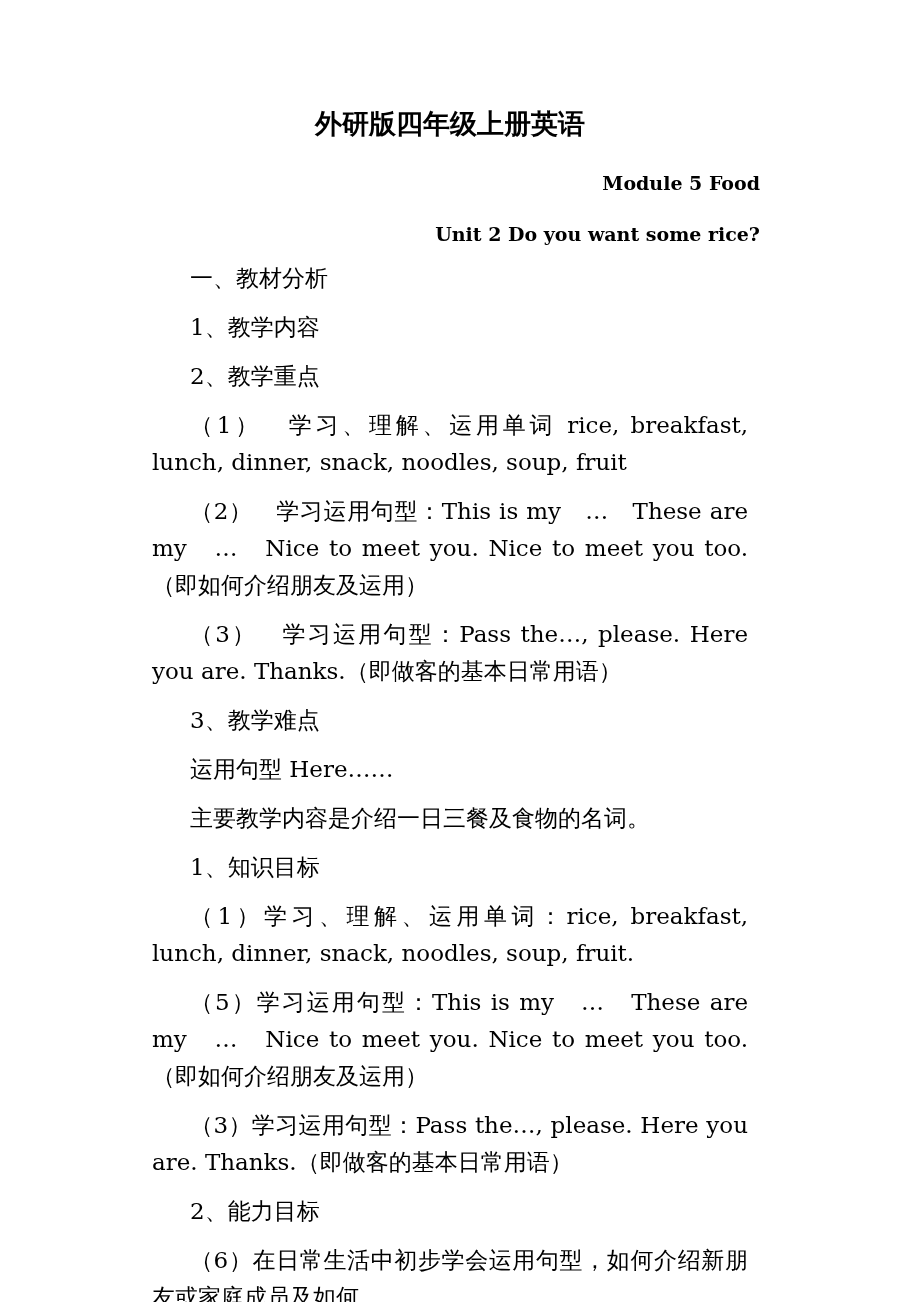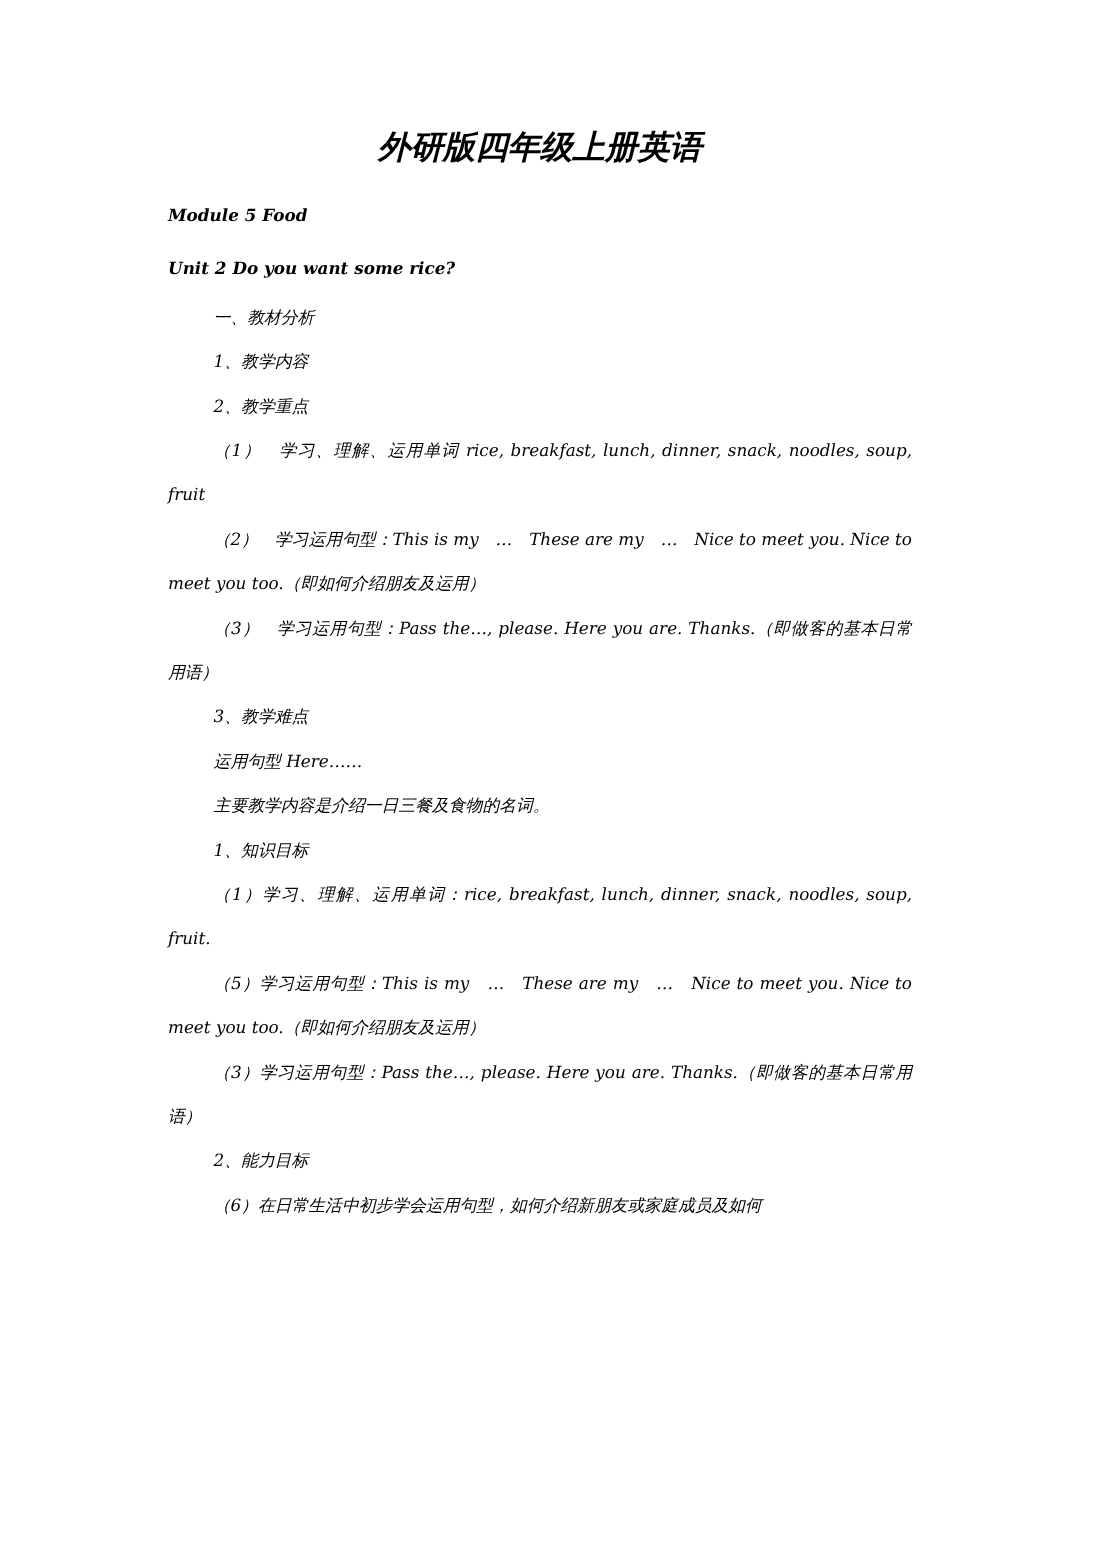--- a/index.html
+++ b/index.html
@@ -13,43 +13,42 @@
     font-family: "DejaVu Serif", "Liberation Serif", serif;
     color: #000000;
   }
   .page {
     box-sizing: border-box;
     width: 900px;
     height: 1302px;
     padding: 106px 140px 40px 140px;
     background: #ffffff;
     overflow: hidden;
-    font-style: italic;
   }
   .doc-title {
     font-size: 27px;
     font-weight: bold;
     text-align: center;
     margin: 0 0 30px 0;
     line-height: 1.3;
   }
   .doc-heading {
-    font-size: 14px;
+    font-size: 19px;
     font-weight: bold;
-    text-align: left;
+    text-align: right;
     margin: 0 0 26px 0;
     line-height: 1.3;
   }
   .doc-heading.last {
     margin-bottom: 14px;
   }
   .doc-body p {
-    font-size: 14px;
+    font-size: 23px;
     line-height: 37px;
-    margin: 0;
+    margin: 12px;
     text-indent: 38px;
     text-align: justify;
     word-break: break-word;
   }
 </style>
 </head>
 <body>
 
 <div class="page">
   <h1 class="doc-title">外研版四年级上册英语</h1>

